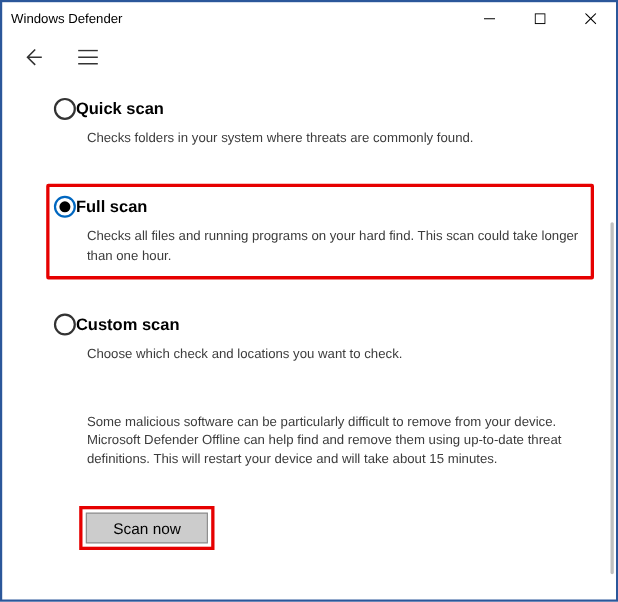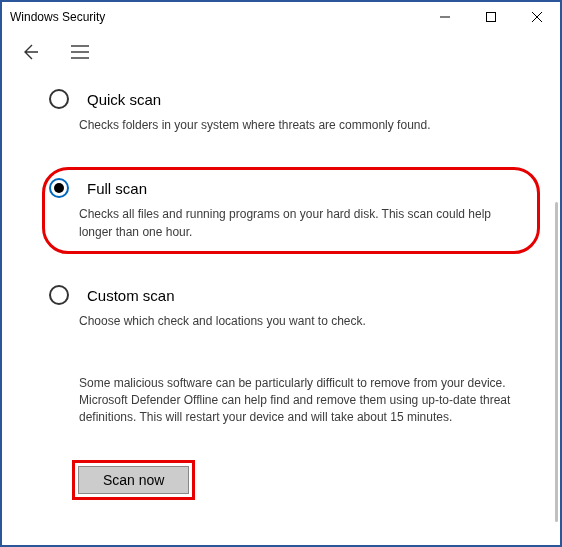--- a/index.html
+++ b/index.html
@@ -58,27 +58,27 @@
     position: relative;
   }
   .option {
     margin-bottom: 20px;
     padding: 8px 10px 10px 4px;
     border: 3px solid transparent;
     border-radius: 2px;
   }
   .option.highlight {
     border-color: #e60000;
-    border-radius: 26px;
   }
   .opt-header {
     display: flex;
     align-items: center;
-    gap: 18px;
+    gap: 0;
     margin-bottom: 8px;
+    font-weight: bold;
   }
   .radio {
     width: 20px;
     height: 20px;
     border: 2px solid #333;
     border-radius: 50%;
     flex-shrink: 0;
     position: relative;
   }
   .radio.selected {
@@ -128,21 +128,21 @@
     width: 3px;
     height: 320px;
     background: #c0c0c0;
     border-radius: 2px;
   }
 </style>
 </head>
 <body>
 
 <div class="titlebar">
-  <div class="title">Windows Security</div>
+  <div class="title">Windows Defender</div>
   <div class="win-controls">
     <div class="win-btn">
       <svg width="10" height="10">
           <line x1="0" y1="5" x2="10" y2="5" stroke="#000" stroke-width="1"></line>
         </svg>
     </div>
     <div class="win-btn">
       <svg width="10" height="10">
           <rect x="0.5" y="0.5" width="9" height="9" fill="none" stroke="#000" stroke-width="1"></rect>
         </svg>
@@ -179,21 +179,21 @@
       <span class="opt-label">Quick scan</span>
     </div>
     <div class="opt-desc">Checks folders in your system where threats are commonly found.</div>
   </div>
 
   <div class="option highlight">
     <div class="opt-header">
       <span class="radio selected"></span>
       <span class="opt-label">Full scan</span>
     </div>
-    <div class="opt-desc">Checks all files and running programs on your hard disk. This scan could help longer than one hour.</div>
+    <div class="opt-desc">Checks all files and running programs on your hard find. This scan could take longer than one hour.</div>
   </div>
 
   <div class="option">
     <div class="opt-header">
       <span class="radio"></span>
       <span class="opt-label">Custom scan</span>
     </div>
     <div class="opt-desc">Choose which check and locations you want to check.</div>
   </div>
 

